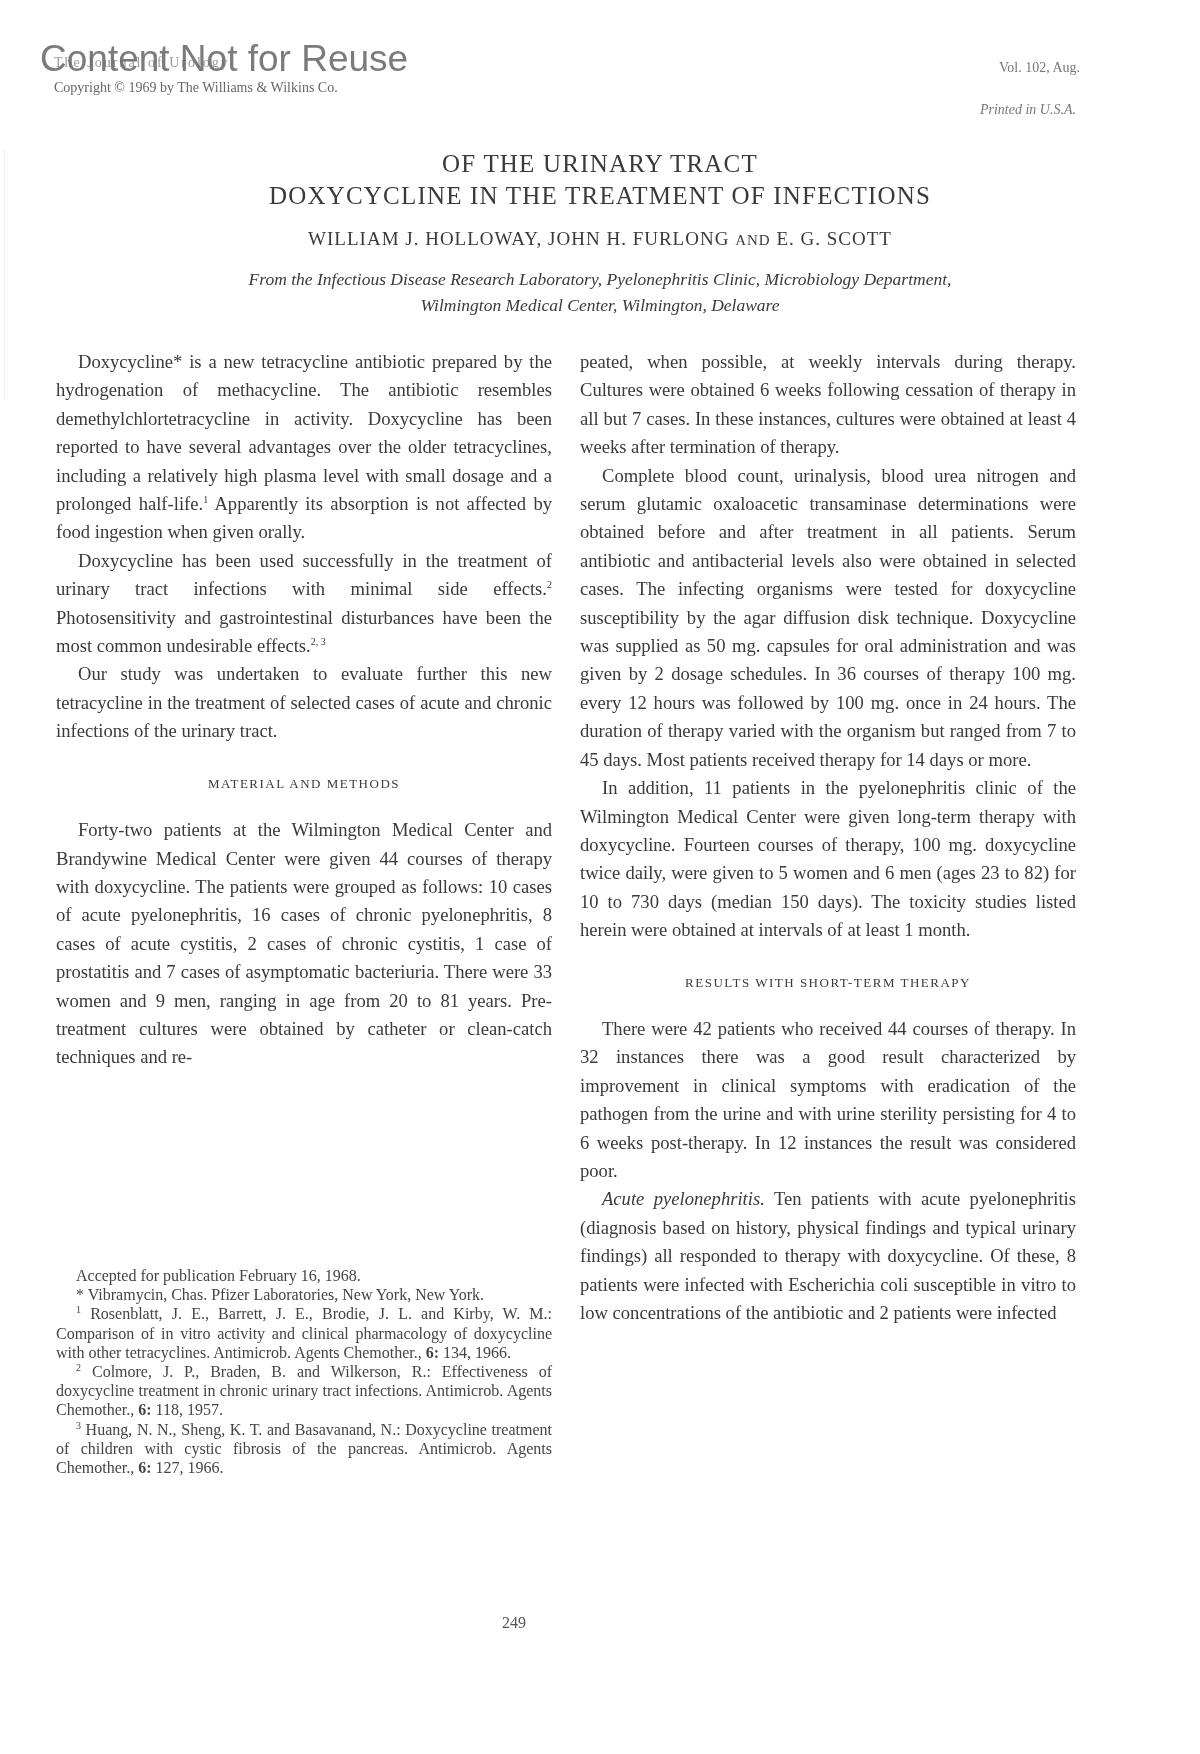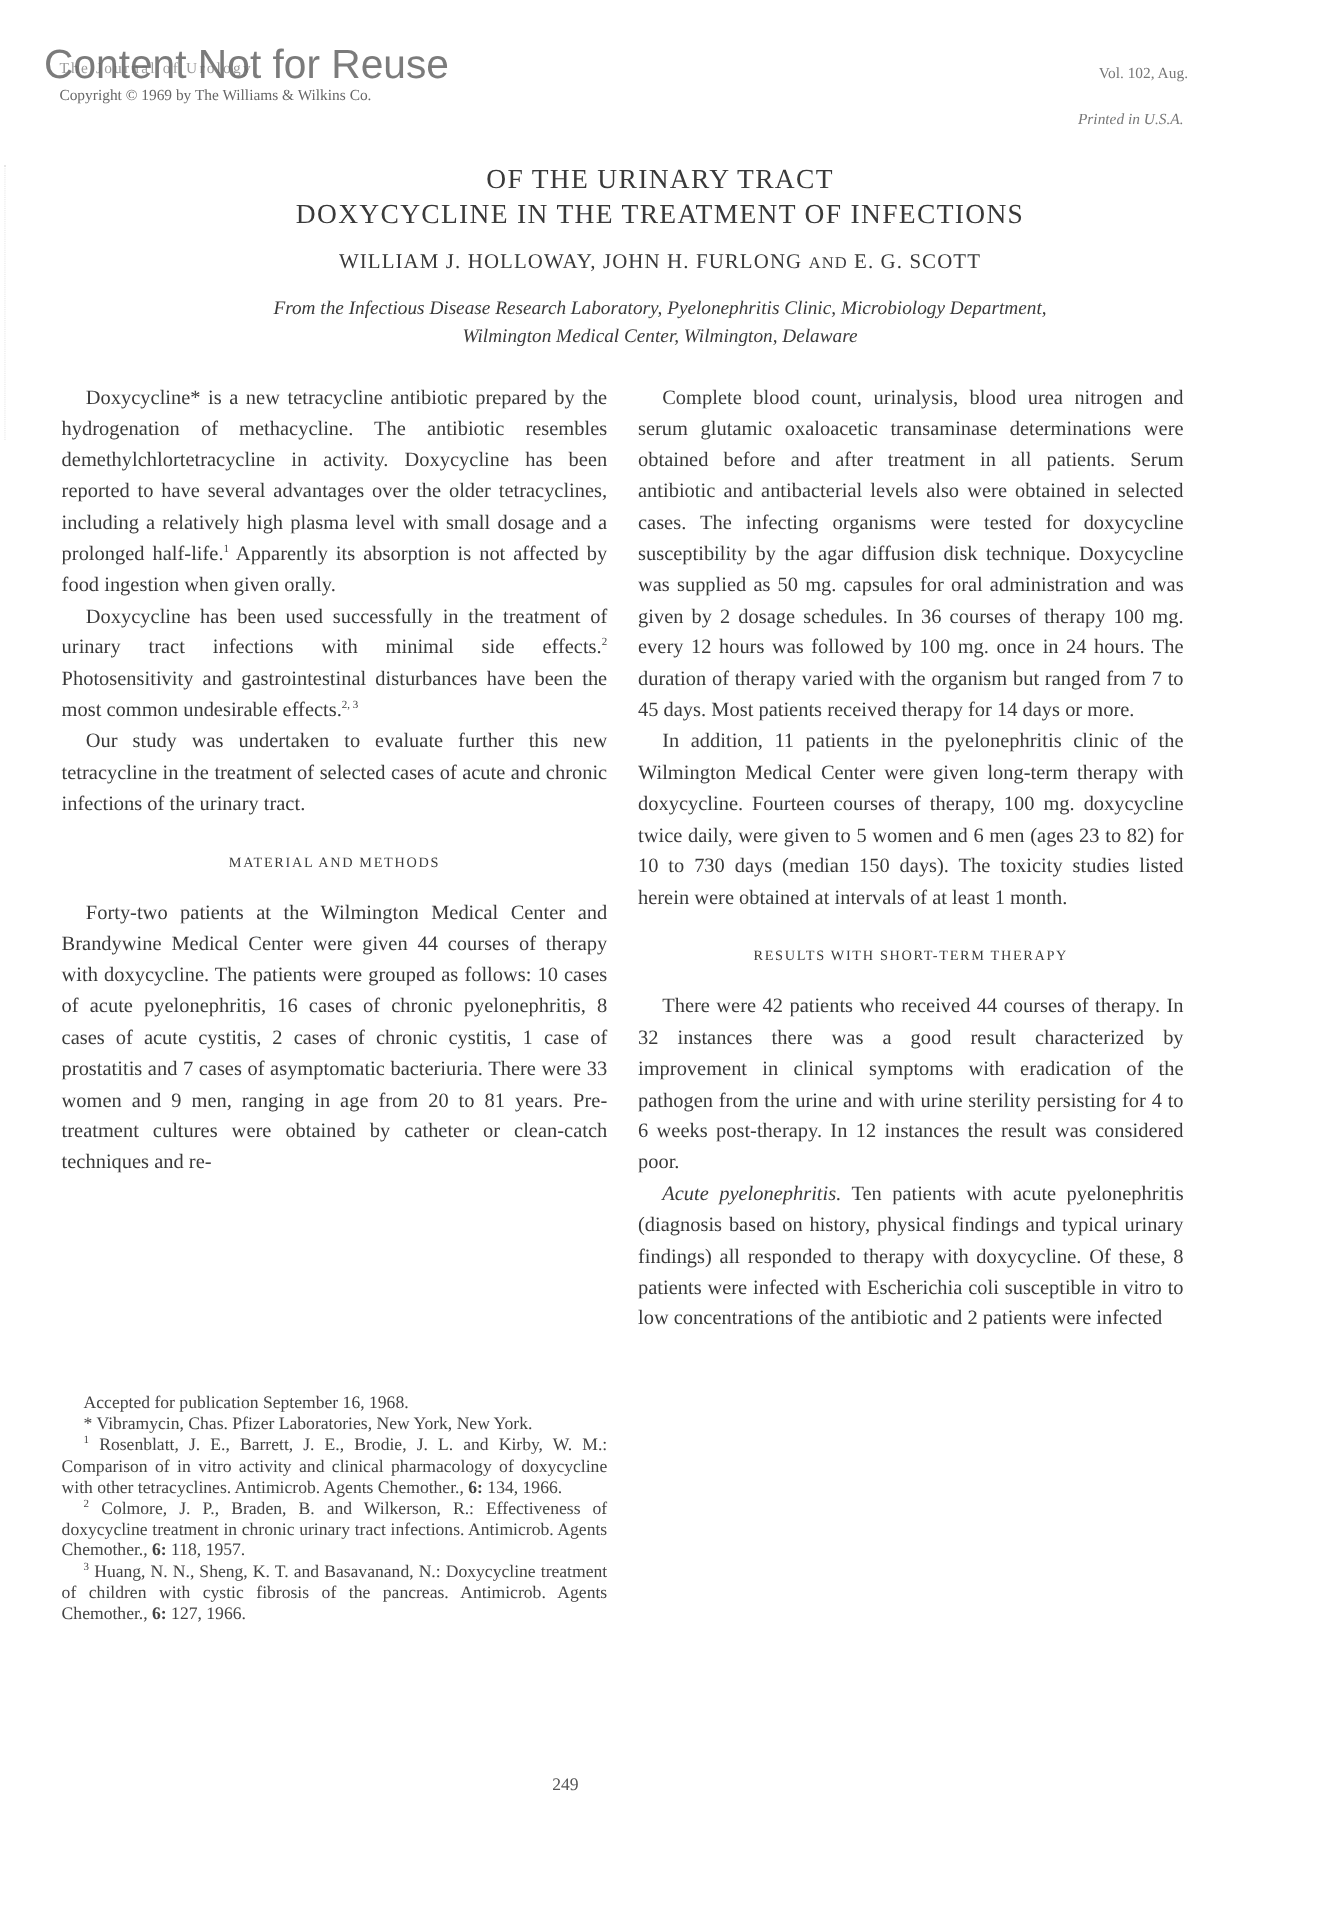--- a/index.html
+++ b/index.html
@@ -60,28 +60,29 @@
 
 <div class="col left">
   <p><span>Doxycycline</span><span>*</span><span> is a new tetracycline antibiotic prepared by the hydrogenation of methacycline. The antibiotic resembles demethylchlortetracycline in activity. Doxycycline has been reported to have several advantages over the older tetracyclines, including a relatively high plasma level with small dosage and a prolonged half-life.</span><sup>1</sup><span> Apparently its absorption is not affected by food ingestion when given orally.</span></p>
   <p><span>Doxycycline has been used successfully in the treatment of urinary tract infections with minimal side effects.</span><sup>2</sup><span> Photosensitivity and gastrointestinal disturbances have been the most common undesirable effects.</span><sup>2, 3</sup></p>
   <p>Our study was undertaken to evaluate further this new tetracycline in the treatment of selected cases of acute and chronic infections of the urinary tract.</p>
   <div class="sec-head">MATERIAL AND METHODS</div>
   <p>Forty-two patients at the Wilmington Medical Center and Brandywine Medical Center were given 44 courses of therapy with doxycycline. The patients were grouped as follows: 10 cases of acute pyelonephritis, 16 cases of chronic pyelonephritis, 8 cases of acute cystitis, 2 cases of chronic cystitis, 1 case of prostatitis and 7 cases of asymptomatic bacteriuria. There were 33 women and 9 men, ranging in age from 20 to 81 years. Pre-treatment cultures were obtained by catheter or clean-catch techniques and re-</p>
 </div>
 
 <div class="col right">
+  <p class="noindent">peated, when possible, at weekly intervals during therapy. Cultures were obtained 6 weeks following cessation of therapy in all but 7 cases. In these instances, cultures were obtained at least 4 weeks after termination of therapy.</p>
   <p>Complete blood count, urinalysis, blood urea nitrogen and serum glutamic oxaloacetic transaminase determinations were obtained before and after treatment in all patients. Serum antibiotic and antibacterial levels also were obtained in selected cases. The infecting organisms were tested for doxycycline susceptibility by the agar diffusion disk technique. Doxycycline was supplied as 50 mg. capsules for oral administration and was given by 2 dosage schedules. In 36 courses of therapy 100 mg. every 12 hours was followed by 100 mg. once in 24 hours. The duration of therapy varied with the organism but ranged from 7 to 45 days. Most patients received therapy for 14 days or more.</p>
   <p>In addition, 11 patients in the pyelonephritis clinic of the Wilmington Medical Center were given long-term therapy with doxycycline. Fourteen courses of therapy, 100 mg. doxycycline twice daily, were given to 5 women and 6 men (ages 23 to 82) for 10 to 730 days (median 150 days). The toxicity studies listed herein were obtained at intervals of at least 1 month.</p>
   <div class="sec-head">RESULTS WITH SHORT-TERM THERAPY</div>
   <p>There were 42 patients who received 44 courses of therapy. In 32 instances there was a good result characterized by improvement in clinical symptoms with eradication of the pathogen from the urine and with urine sterility persisting for 4 to 6 weeks post-therapy. In 12 instances the result was considered poor.</p>
   <p><em>Acute pyelonephritis.</em><span> Ten patients with acute pyelonephritis (diagnosis based on history, physical findings and typical urinary findings) all responded to therapy with doxycycline. Of these, 8 patients were infected with Escherichia coli susceptible in vitro to low concentrations of the antibiotic and 2 patients were infected</span></p>
 </div>
 
 <div class="footnotes">
-  <p>Accepted for publication September 16, 1968.</p>
+  <p>Accepted for publication February 16, 1968.</p>
   <p><span>*</span><span> Vibramycin, Chas. Pfizer Laboratories, New York, New York.</span></p>
   <p><sup>1</sup><span> Rosenblatt, J. E., Barrett, J. E., Brodie, J. L. and Kirby, W. M.: Comparison of in vitro activity and clinical pharmacology of doxycycline with other tetracyclines. Antimicrob. Agents Chemother., </span><b>6:</b><span> 134, 1966.</span></p>
   <p><sup>2</sup><span> Colmore, J. P., Braden, B. and Wilkerson, R.: Effectiveness of doxycycline treatment in chronic urinary tract infections. Antimicrob. Agents Chemother., </span><b>6:</b><span> 118, 1957.</span></p>
   <p><sup>3</sup><span> Huang, N. N., Sheng, K. T. and Basavanand, N.: Doxycycline treatment of children with cystic fibrosis of the pancreas. Antimicrob. Agents Chemother., </span><b>6:</b><span> 127, 1966.</span></p>
 </div>
 
 <div class="pageno">249</div>
 
 </body></html>

